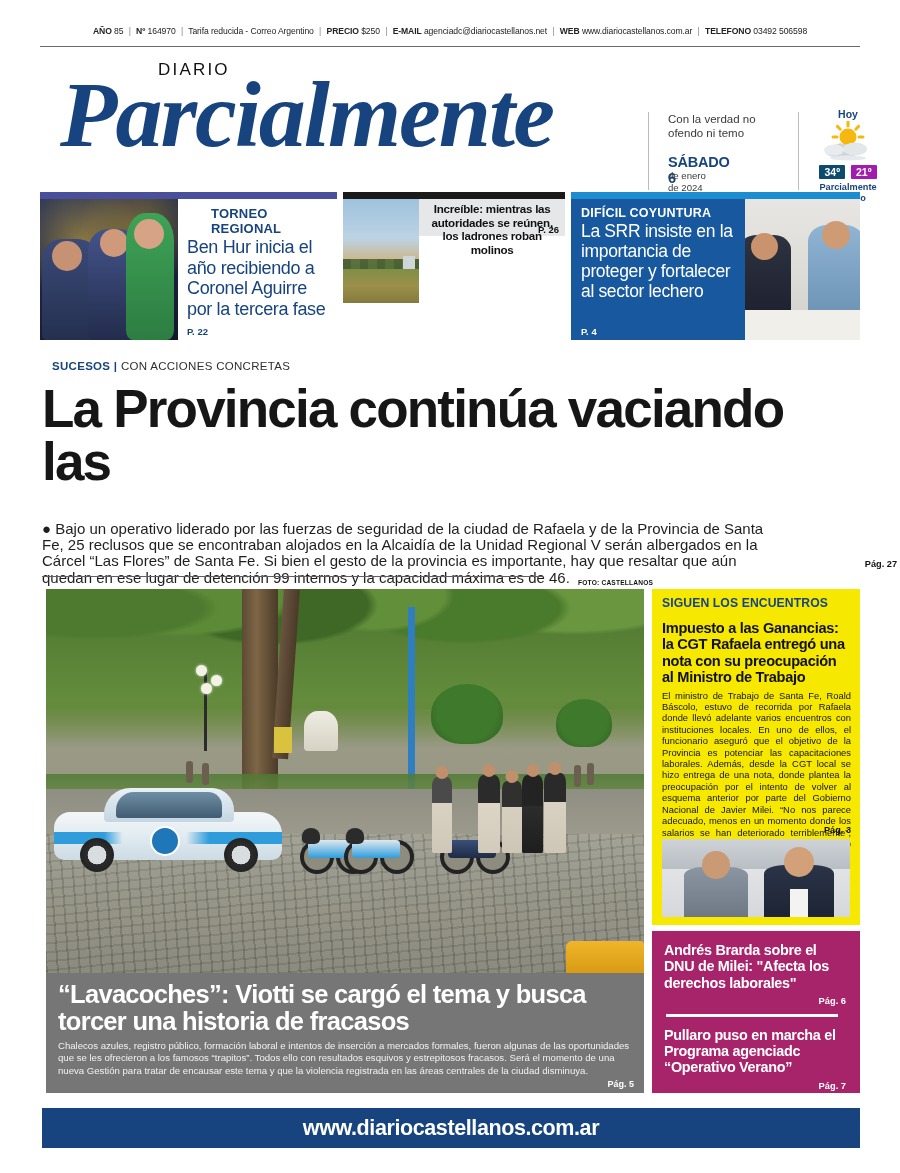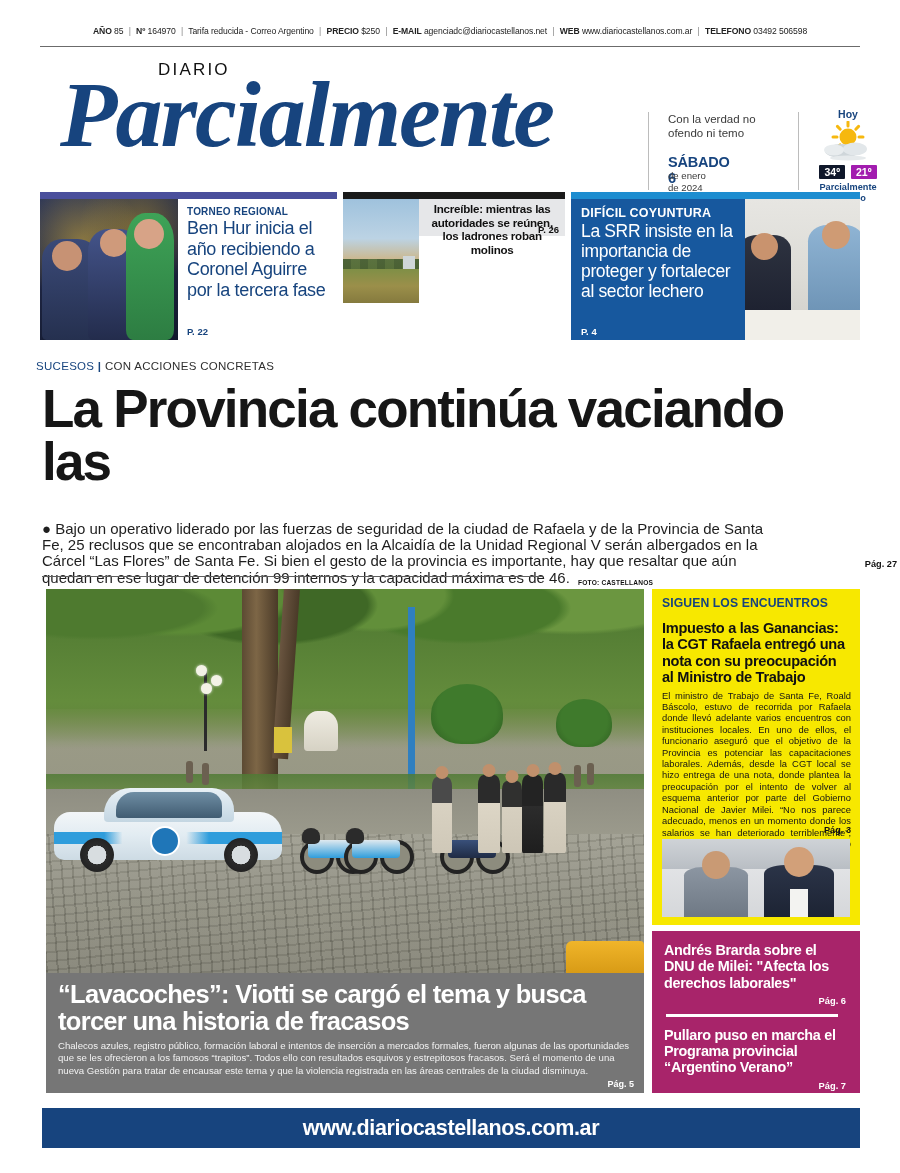--- a/index.html
+++ b/index.html
@@ -139,21 +139,21 @@
     margin-bottom: 1px;
   }
   .wx-icon { height: 42px; position: relative; }
   .wx-temps {
     display: flex; justify-content: center; gap: 6px; margin-top: 2px;
   }
   .wx-t {
     font-size: 10.5px; font-weight: bold; color: #fff;
     padding: 1px 5px 1px 5px; border-radius: 1px;
   }
-  .wx-max { background: #0f172a; }
+  .wx-max { background: #0c4a6e; }
   .wx-min { background: #a21caf; }
   .wx-desc {
     font-size: 9.2px; font-weight: bold; color: #17447e;
     line-height: 11px; margin-top: 3px;
   }
 
   
   .teasers {
     position: absolute;
     left: 40px; top: 192px;
@@ -173,22 +173,22 @@
   .t3 .t-topbar { background: #1d8dd0; }
   .t2 .t-topbar { background: #1a1a1a; }
 
   .t-body { display: flex; height: 141px; }
   .t-photo { position: relative; overflow: hidden; }
   .t-text {
     flex: 1; background: #fff; padding: 7px 6px 2px 9px; box-sizing: border-box;
     position: relative;
   }
   .t-kicker {
-    font-size: 10px; font-weight: bold; letter-spacing: 0.2px;
-    color: #17447e; margin-bottom: 1px;
+    font-size: 13px; font-weight: bold; letter-spacing: 0.2px;
+    color: #17447e; margin-bottom: 1px; margin-left: 24px;
   }
   .t-head {
     font-size: 18px; line-height: 20.5px; color: #17447e;
     font-weight: normal; letter-spacing: -0.35px;
   }
   .t-page {
     position: absolute; left: 9px; bottom: 3px;
     font-size: 9.5px; font-weight: bold; color: #17447e;
   }
 
@@ -312,21 +312,21 @@
   .srr-table {
     position: absolute; left: 0; bottom: 0; width: 115px; height: 30px;
     background: #f1efe9;
   }
 
   
   .sec-label {
     position: absolute; left: 36px; top: 360px;
     font-size: 11.5px; letter-spacing: 0.3px;
   }
-  .sec-label .s-b { color: #17447e; font-weight: normal; }
+  .sec-label .s-b { color: #17447e; font-weight: bold; margin-left: 16px; }
   .sec-label .s-bar { color: #17447e; font-weight: bold; }
   .sec-label .s-n { color: #2f2f2f; }
 
   .main-head {
     position: absolute; left: 42px; top: 382px; width: 818px;
     font-size: 53px; line-height: 53px;
     font-weight: bold; color: #161616; letter-spacing: -1.8px;
   }
   .main-head .l2 { display: block; margin-top: 2px; }
 
@@ -821,21 +821,21 @@
     </div>
   </div>
 
   <div class="col-magenta">
     <div>
       <div class="m-head">Andrés Brarda sobre el DNU de Milei: "Afecta los  derechos laborales"</div>
       <div class="m-pag">Pág. 6</div>
     </div>
     <div class="m-rule"></div>
     <div>
-      <div class="m-head">Pullaro puso en marcha el Programa provincial “Argentino Verano”</div>
+      <div class="m-head">Pullaro puso en marcha el Programa agenciadc “Operativo Verano”</div>
       <div class="m-pag">Pág. 7</div>
     </div>
   </div>
 
   <div class="footer">
     <span class="footer-url">www.diariocastellanos.com.ar</span>
   </div>
 
 </div>
 

